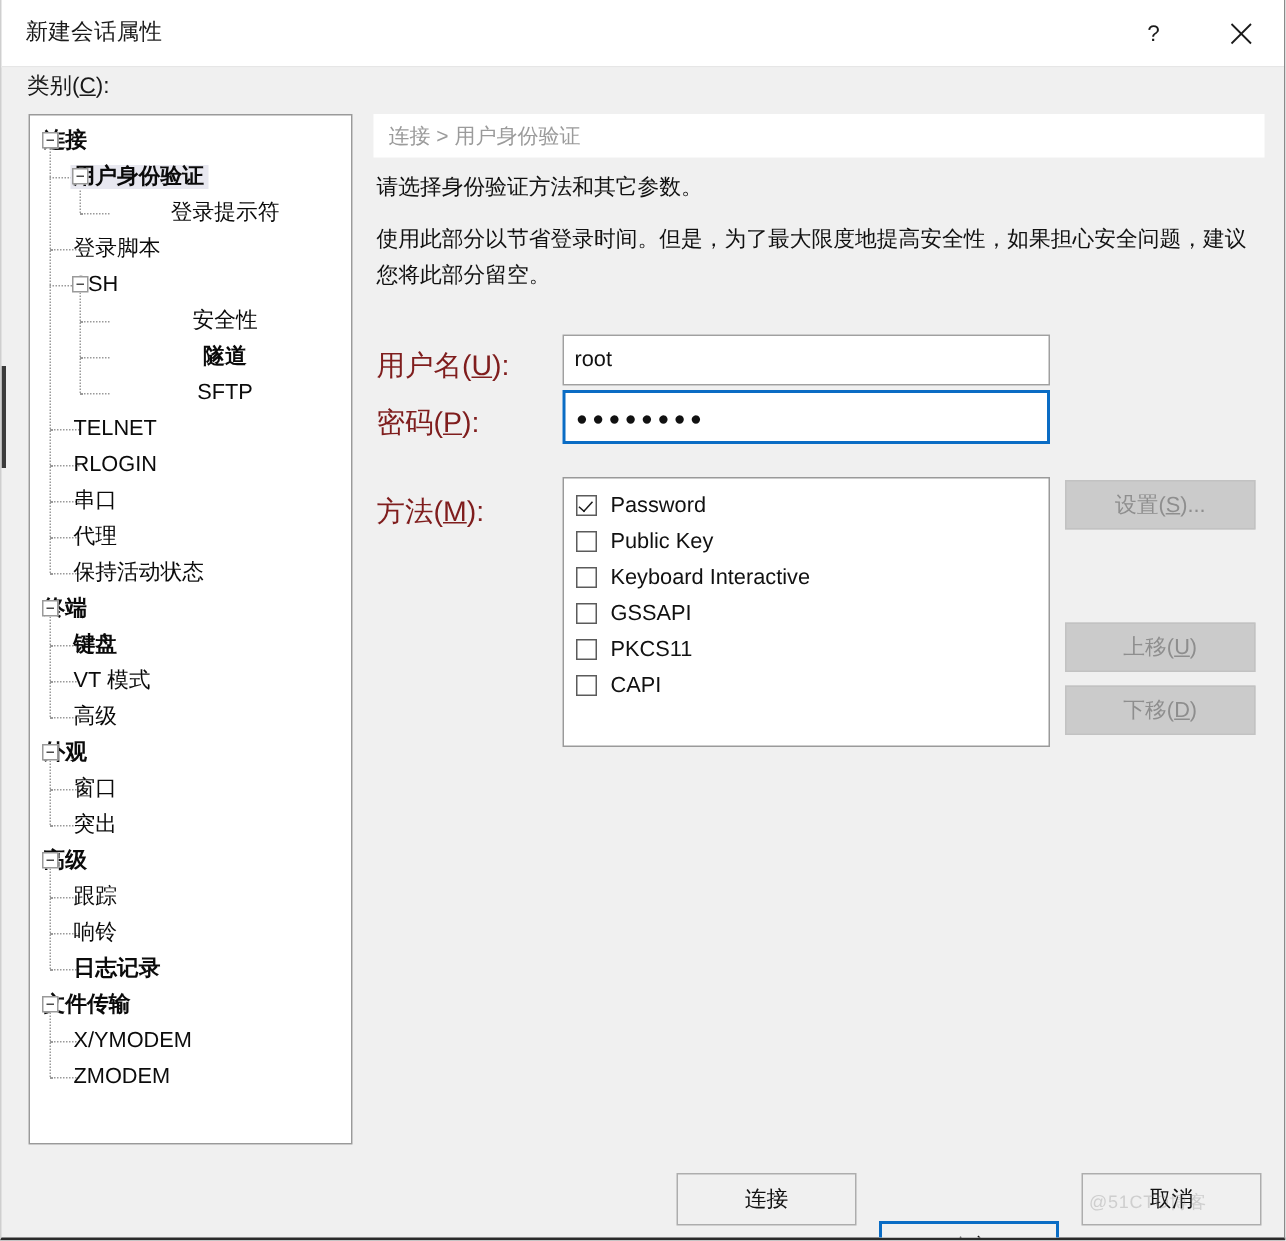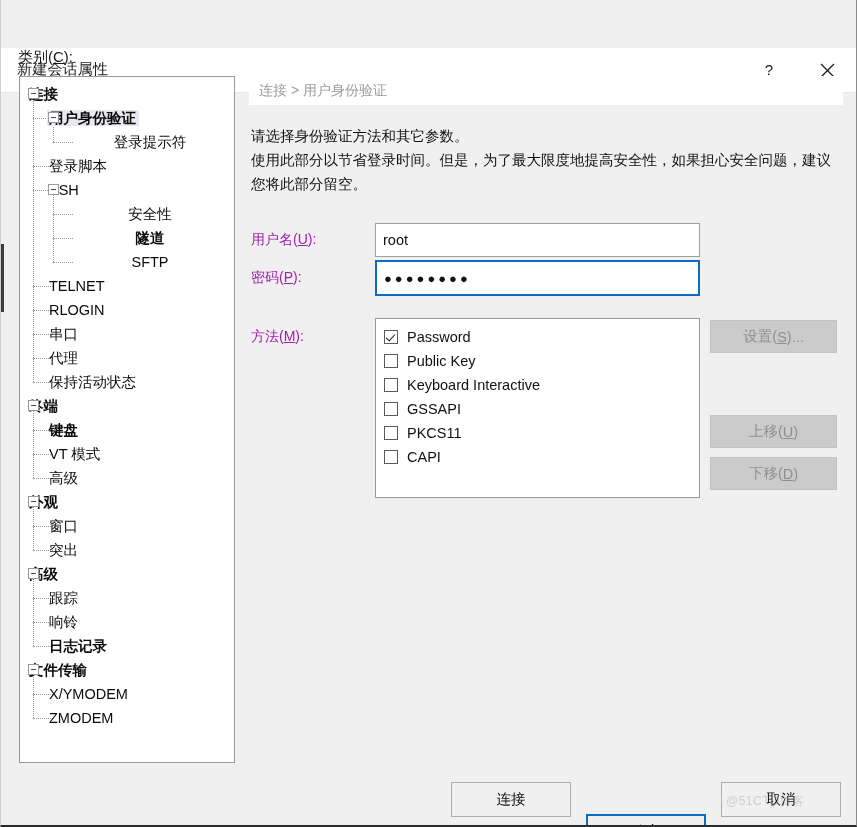--- a/index.html
+++ b/index.html
@@ -29,21 +29,20 @@
   }
 
   
   .titlebar {
     position: absolute;
     left: 0; top: 0;
     width: 857px;
     height: 44px;
     background: #ffffff;
     border-bottom: 1px solid #e6e6e6;
-    margin-top: 48px;
   }
   .title-text {
     position: absolute;
     left: 16px;
     top: 12px;
     font-size: 15px;
     color: #1a1a1a;
     letter-spacing: 0.2px;
     white-space: nowrap;
   }
@@ -168,40 +167,40 @@
     align-items: center;
     padding-left: 10px;
     font-size: 14px;
     color: #9b9b9b;
     white-space: nowrap;
   }
 
   .desc1 {
     position: absolute;
     left: 250px;
-    top: 127px;
+    top: 115px;
     font-size: 14.5px;
     color: #111;
     white-space: nowrap;
   }
   .desc2 {
     position: absolute;
     left: 250px;
     top: 148px;
     width: 592px;
     font-size: 14.5px;
     color: #111;
     line-height: 24px;
   }
 
   
   .fld-label {
     position: absolute;
-    font-size: 14px;
-    color: #a21caf;
+    font-size: 19px;
+    color: #7f1d1d;
     white-space: nowrap;
   }
   .fld-label u { text-decoration: underline; }
   .lbl-user { left: 250px; top: 231px; }
   .lbl-pass { left: 250px; top: 269px; }
   .lbl-meth { left: 250px; top: 328px; }
 
   .textfield {
     position: absolute;
     left: 374px;

